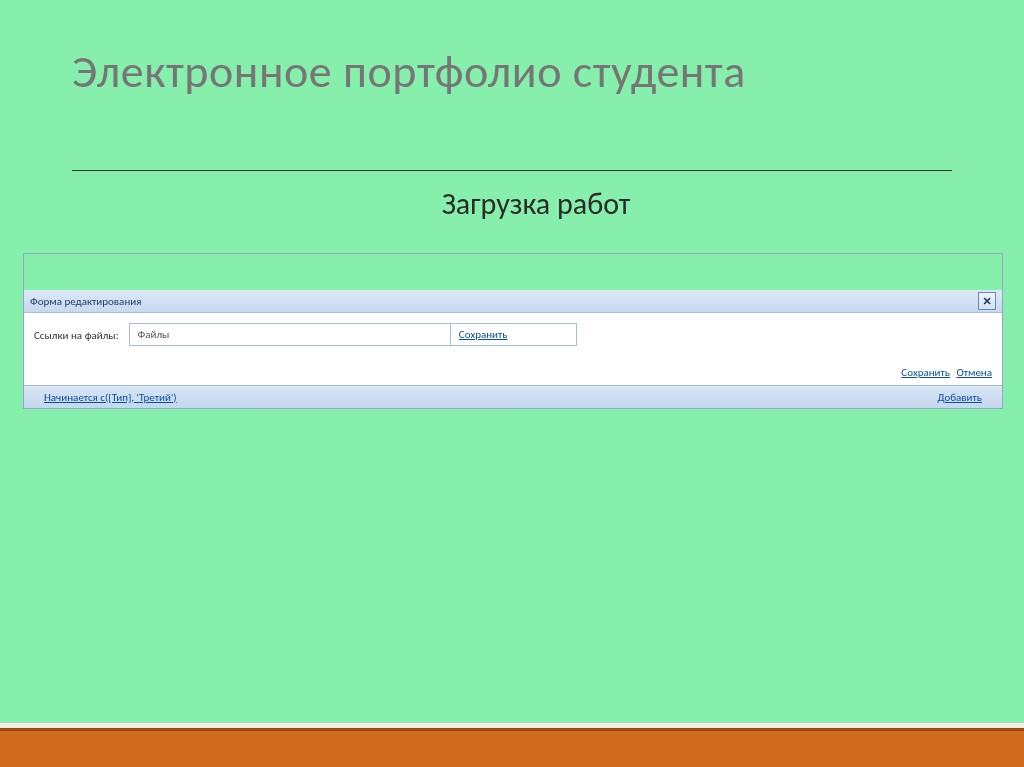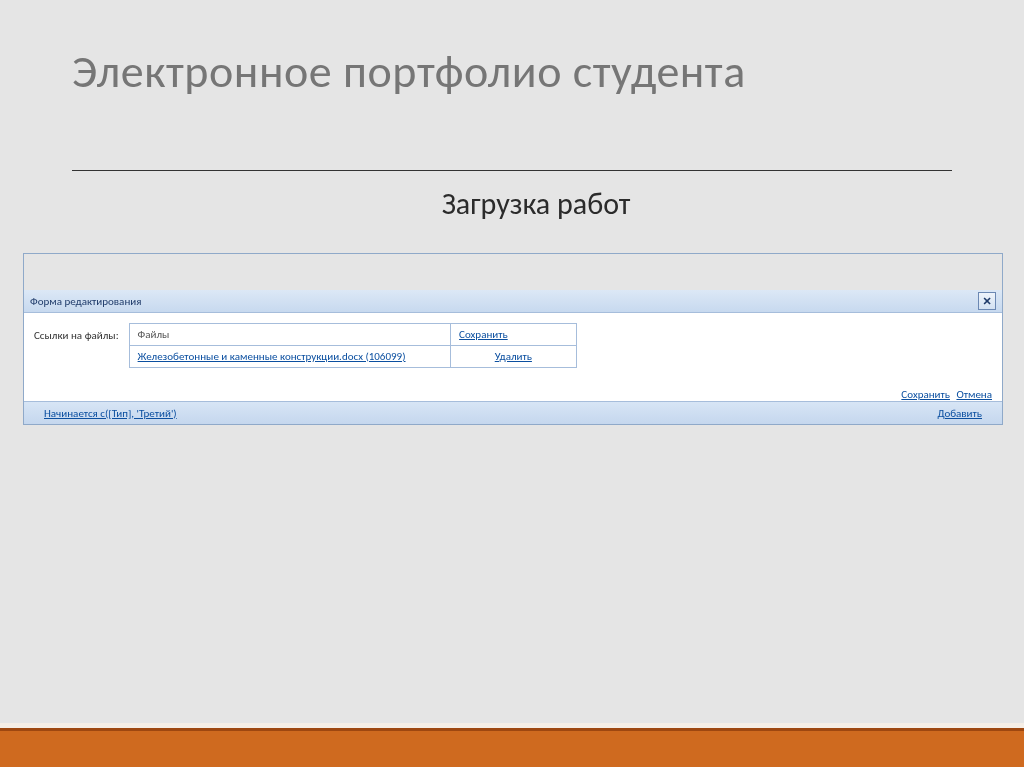--- a/index.html
+++ b/index.html
@@ -8,21 +8,21 @@
     width: 1024px;
     height: 767px;
     font-family: "Segoe UI", Calibri, Arial, sans-serif;
     background: #fff;
     overflow: hidden;
   }
   .slide {
     position: relative;
     width: 1024px;
     height: 767px;
-    background: #e5e5e5;
+    background: #86efac;
   }
   .title {
     position: absolute;
     left: 72px;
     top: 46px;
     width: 880px;
     font-size: 46px;
     font-weight: 400;
     color: #767676;
     line-height: 1.12;
@@ -80,21 +80,21 @@
     align-items: center;
     justify-content: center;
     font-size: 11px;
     line-height: 1;
     color: #1f3b6a;
     font-weight: bold;
     cursor: pointer;
   }
   .panel-body {
     background: #fff;
-    padding: 10px 10px 0 10px;
+    padding: 10px 10px 6px 10px;
   }
   .body-row {
     display: flex;
     align-items: flex-start;
     gap: 10px;
   }
   .row-label {
     font-size: 11px;
     color: #333;
     padding-top: 6px;
@@ -184,28 +184,20 @@
       <div class="body-row">
         <span class="row-label">Ссылки на файлы:</span>
         <table class="file-table">
           <tbody>
               <tr>
             <td class="col-label">Файлы</td>
             <td class="col-action">
               <span class="link">Сохранить</span>
             </td>
           </tr>
-          <tr>
-            <td class="col-label">
-              <span class="link">Железобетонные и каменные конструкции.docx (106099)</span>
-            </td>
-            <td class="col-action">
-              <span class="link link-centered">Удалить</span>
-            </td>
-          </tr>
         </tbody>
           </table>
       </div>
 
       <div class="actions-right">
         <span class="link">Сохранить</span>
         <span class="link">Отмена</span>
       </div>
     </div>
 

